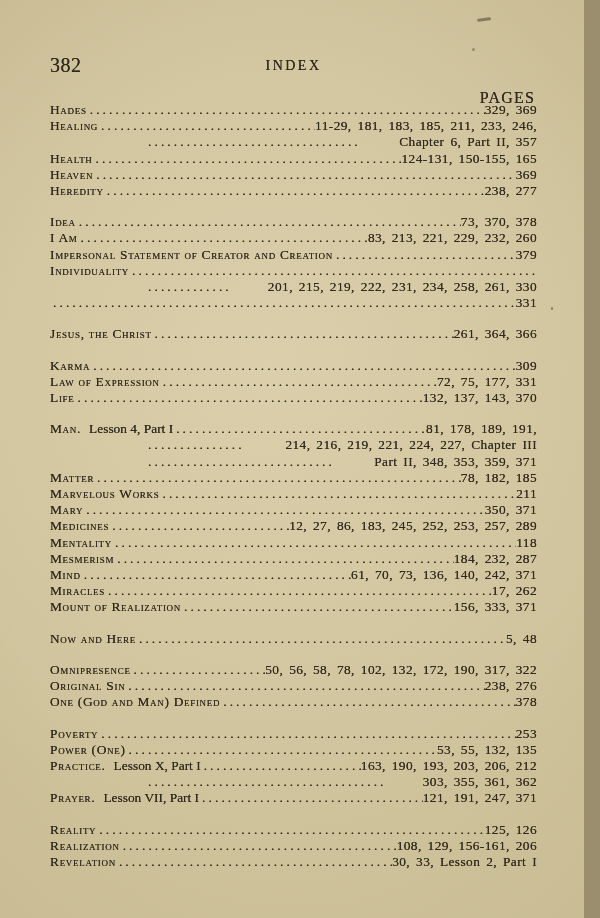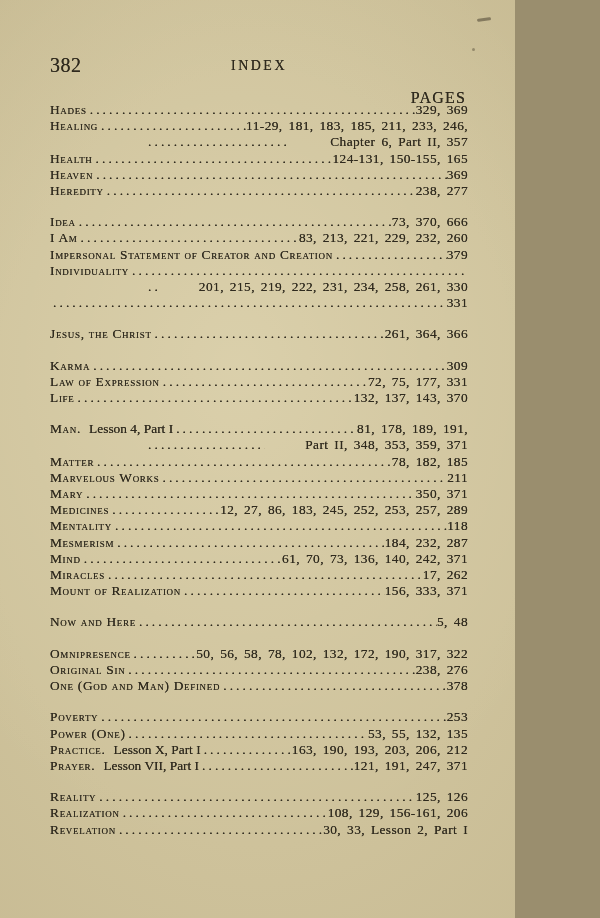--- a/index.html
+++ b/index.html
@@ -1,18 +1,18 @@
 <!DOCTYPE html>
 <html><head>
 <meta charset="utf-8">
 <style>
   html,body{margin:0;padding:0;}
   body{width:600px;height:918px;background:#9a8e6e;}
   .page{
-    position:relative;width:515px;height:918px;overflow:hidden;
+    position:relative;width:584px;height:918px;overflow:hidden;
     background:
       radial-gradient(ellipse 120% 85% at 46% 40%, rgba(255,248,218,.25), rgba(255,248,218,0) 62%),
       radial-gradient(ellipse 150% 120% at 50% 50%, #cec29b 35%, #c2b58d 80%, #b1a37b 100%);
     background-color:#c9bd96;
     color:#2f2a1e;
     font-family:"Liberation Serif","DejaVu Serif",serif;
     text-shadow:0 0 .4px rgba(47,42,30,.85);
   }
   .header{position:absolute;top:54px;left:50px;right:47px;height:24px;}
   .pagenum{font-size:20px;letter-spacing:.5px;}
@@ -82,21 +82,21 @@
           <span class="qual"></span>
           <span class="dots"></span>
           <span class="pgs">238, 277</span>
         </div>
       </div>
       <div class="section">
         <div class="row">
           <span class="term">Idea</span>
           <span class="qual"></span>
           <span class="dots"></span>
-          <span class="pgs">73, 370, 666</span>
+          <span class="pgs">73, 370, 378</span>
         </div>
         <div class="row">
           <span class="term">I Am</span>
           <span class="qual"></span>
           <span class="dots"></span>
           <span class="pgs">83, 213, 221, 229, 232, 260</span>
         </div>
         <div class="row">
           <span class="term">Impersonal Statement of Creator and Creation</span>
           <span class="qual"></span>
@@ -152,20 +152,26 @@
         <div class="row">
           <span class="term">Man.</span>
           <span class="qual">Lesson 4, Part I</span>
           <span class="dots"></span>
           <span class="pgs">81, 178, 189, 191,</span>
         </div>
         <div class="row cont">
           <span class="term"></span>
           <span class="qual"></span>
           <span class="dots"></span>
+          <span class="pgs">214, 216, 219, 221, 224, 227, Chapter III</span>
+        </div>
+        <div class="row cont">
+          <span class="term"></span>
+          <span class="qual"></span>
+          <span class="dots"></span>
           <span class="pgs">Part II, 348, 353, 359, 371</span>
         </div>
         <div class="row">
           <span class="term">Matter</span>
           <span class="qual"></span>
           <span class="dots"></span>
           <span class="pgs">78, 182, 185</span>
         </div>
         <div class="row">
           <span class="term">Marvelous Works</span>
@@ -255,20 +261,26 @@
           <span class="term">Power (One)</span>
           <span class="qual"></span>
           <span class="dots"></span>
           <span class="pgs">53, 55, 132, 135</span>
         </div>
         <div class="row">
           <span class="term">Practice.</span>
           <span class="qual">Lesson X, Part I</span>
           <span class="dots"></span>
           <span class="pgs">163, 190, 193, 203, 206, 212</span>
+        </div>
+        <div class="row cont">
+          <span class="term"></span>
+          <span class="qual"></span>
+          <span class="dots"></span>
+          <span class="pgs">303, 355, 361, 362</span>
         </div>
         <div class="row">
           <span class="term">Prayer.</span>
           <span class="qual">Lesson VII, Part I</span>
           <span class="dots"></span>
           <span class="pgs">121, 191, 247, 371</span>
         </div>
       </div>
       <div class="section">
         <div class="row">

